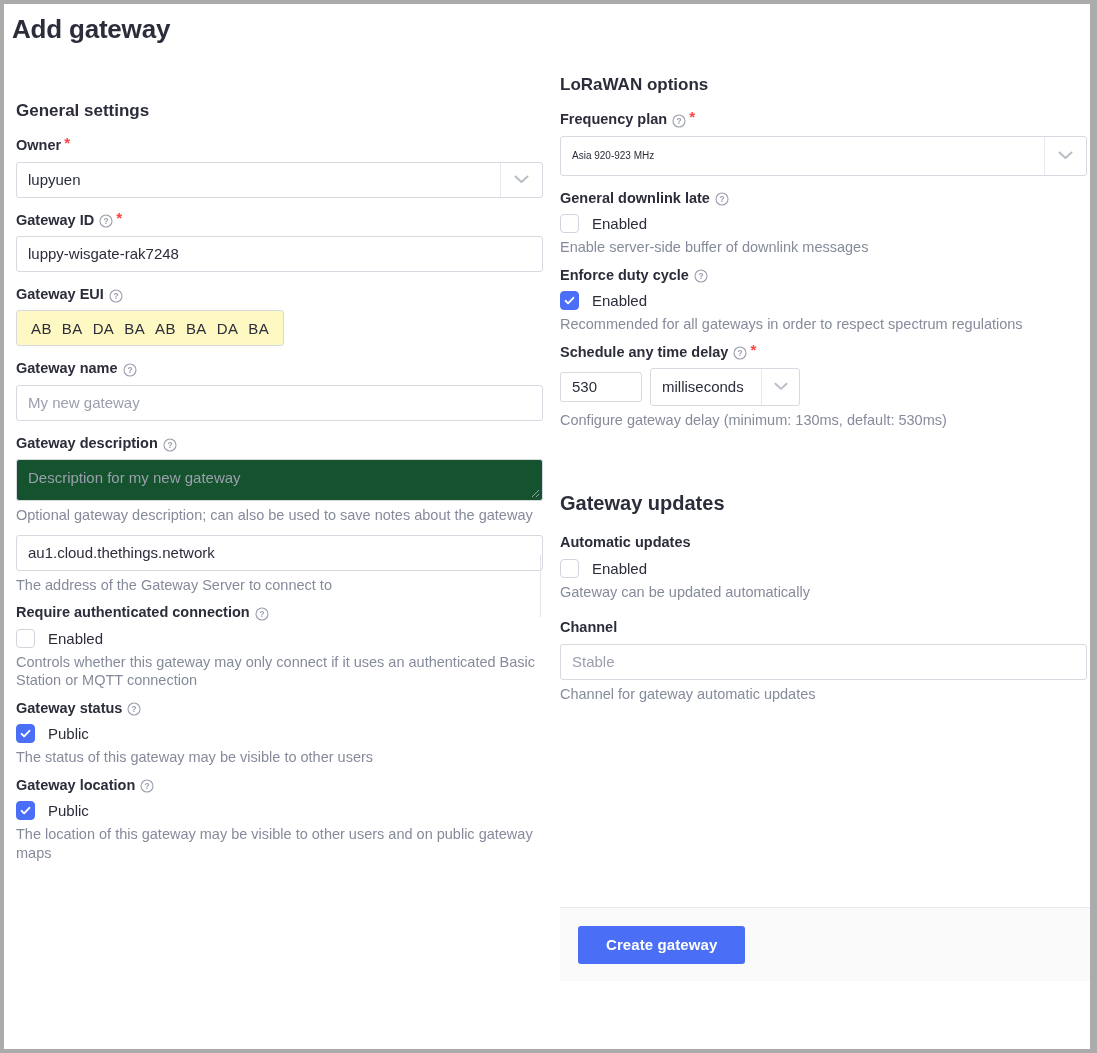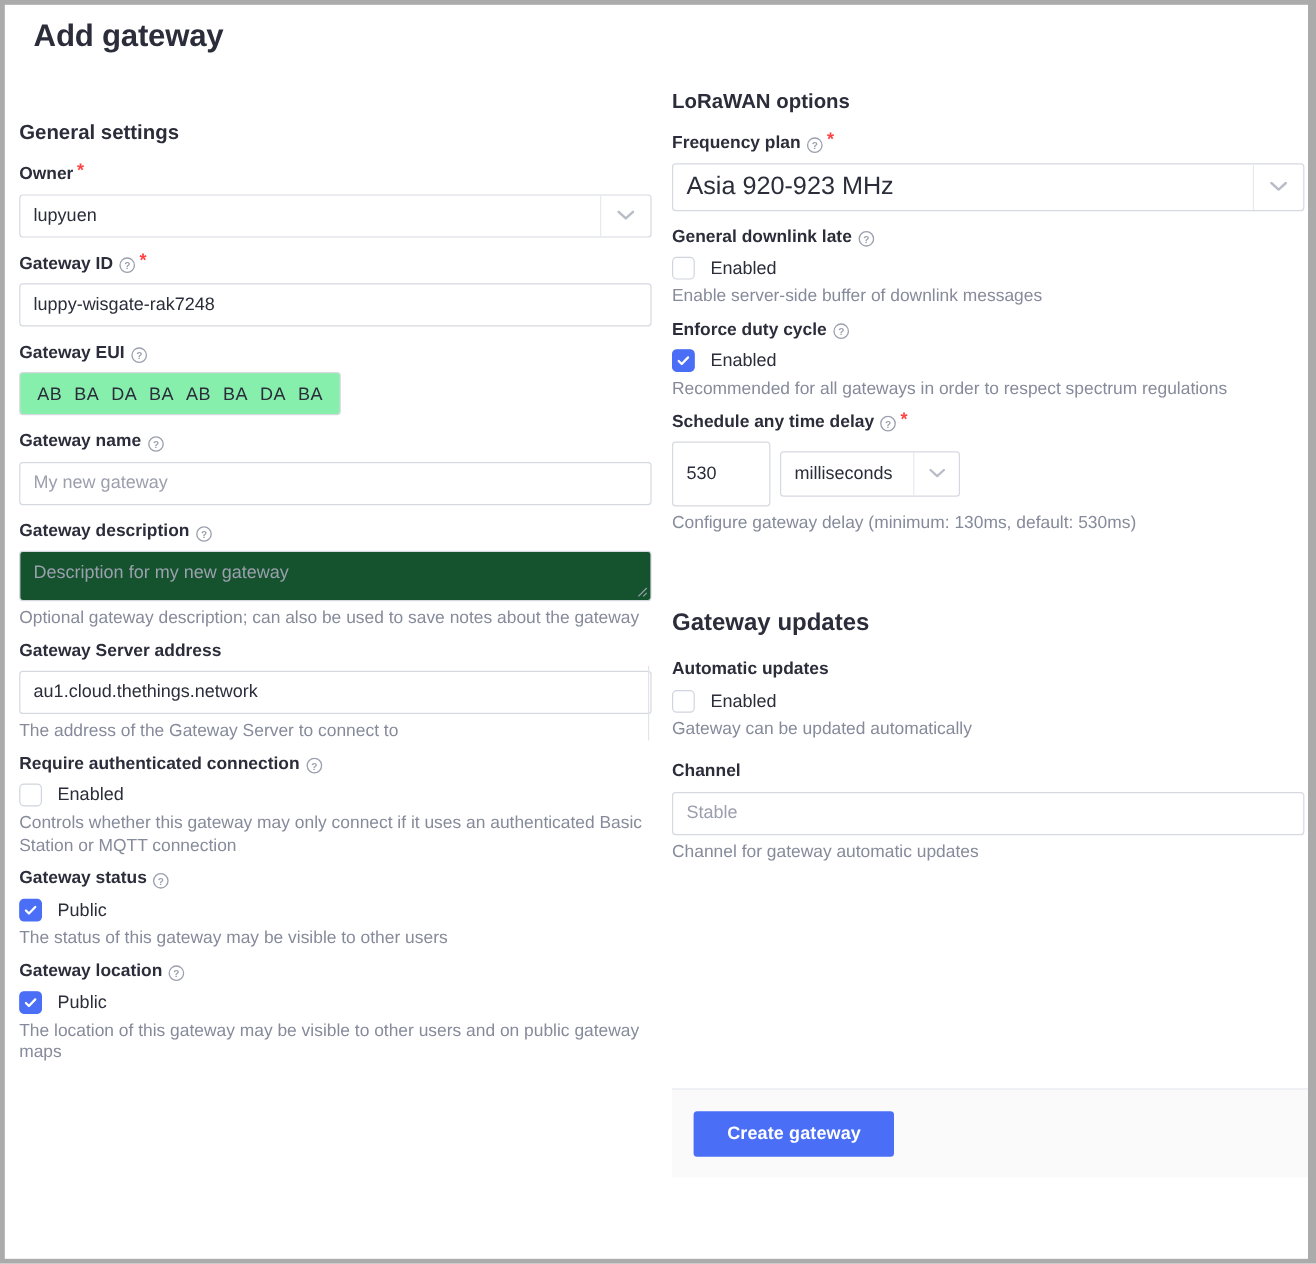--- a/index.html
+++ b/index.html
@@ -27,21 +27,21 @@
   .page {
     position: relative;
     width: 1086px;
     height: 1045px;
     padding: 0;
   }
 
   
   .page-title {
     position: absolute;
-    left: 24px;
+    left: 8px;
     top: 11px;
     font-size: 26px;
     font-weight: bold;
     color: #2b2d3a;
     letter-spacing: -0.2px;
     line-height: 1.1;
   }
 
   
   .col-left {
@@ -143,30 +143,30 @@
     height: 100%;
     display: flex;
     align-items: center;
     justify-content: center;
     border-left: 1px solid #e7e9ee;
     flex: 0 0 auto;
   }
   .chev { display: block; }
 
   
-  .col-right .select-box { height: 40px; font-size: 21px; }
+  .col-right .select-box { height: 40px; font-size: 10px; }
   .col-right .input-box  { height: 36px; }
 
   
   .eui-box {
     display: inline-flex;
     align-items: center;
     border: 1px solid #d6d9e0;
     border-radius: 3px;
-    background: #86efac;
+    background: #fef9c3;
     height: 36px;
     padding: 14px 9px;
   }
   .eui-pair {
     font-size: 15px;
     color: #2b2d3a;
     padding: 0 5px;
     letter-spacing: 0.4px;
     font-family: "Liberation Sans", sans-serif;
   }
@@ -225,21 +225,21 @@
   .check-label {
     margin-left: 13px;
     font-size: 15px;
     color: #2b2d3a;
   }
 
   
   .delay-row { display: flex; align-items: center; gap: 8px; }
   .delay-num {
     width: 82px;
-    height: 54px;
+    height: 30px;
     border: 1px solid #d6d9e0;
     border-radius: 3px;
     background: #fff;
     display: flex;
     align-items: center;
     padding: 0 11px;
     font-size: 15px;
     color: #2b2d3a;
   }
   .delay-unit {
@@ -382,23 +382,20 @@
       <div class="textarea-box">
         <span>Description for my new gateway</span>
         <svg class="resize-handle" viewBox="0 0 11 11">
           <path d="M10 3 L3 10 M10 7 L7 10" stroke="#9b9fae" stroke-width="1" fill="none"></path>
         </svg>
       </div>
       <div class="helper">Optional gateway description; can also be used to save notes about the gateway</div>
     </div>
 
     <div class="field tight">
-      <div class="field-label">
-        <span class="lbl-text">Gateway Server address</span>
-      </div>
       <div class="input-box">au1.cloud.thethings.network</div>
       <div class="helper">The address of the Gateway Server to connect to</div>
     </div>
 
     <div class="field tight">
       <div class="field-label">
         <span class="lbl-text">Require authenticated connection</span>
         <span class="help-icon">
           <svg width="14" height="14" viewBox="0 0 14 14">
             <circle cx="7" cy="7" r="6" fill="none" stroke="#9b9fae" stroke-width="1.1"></circle>

